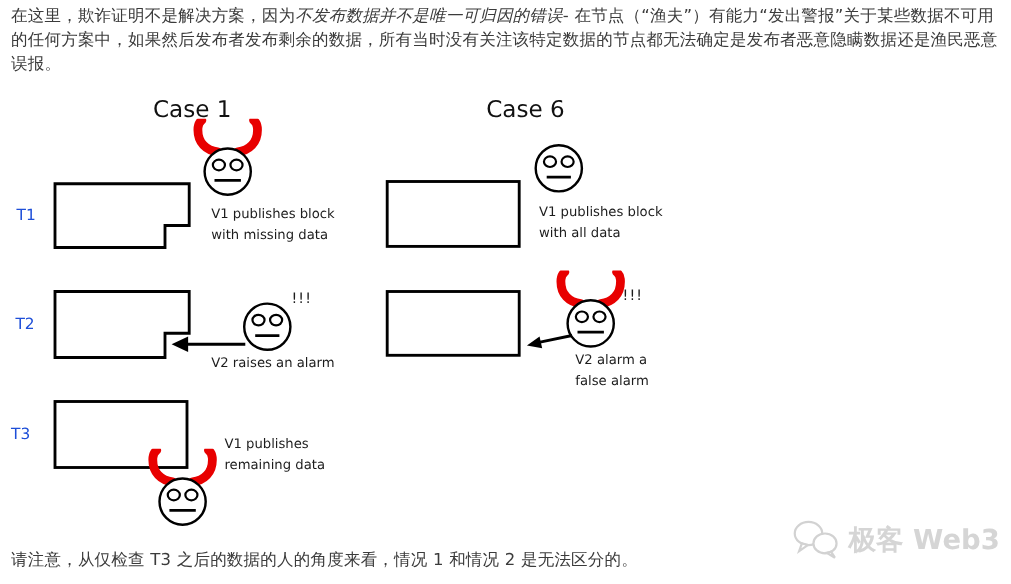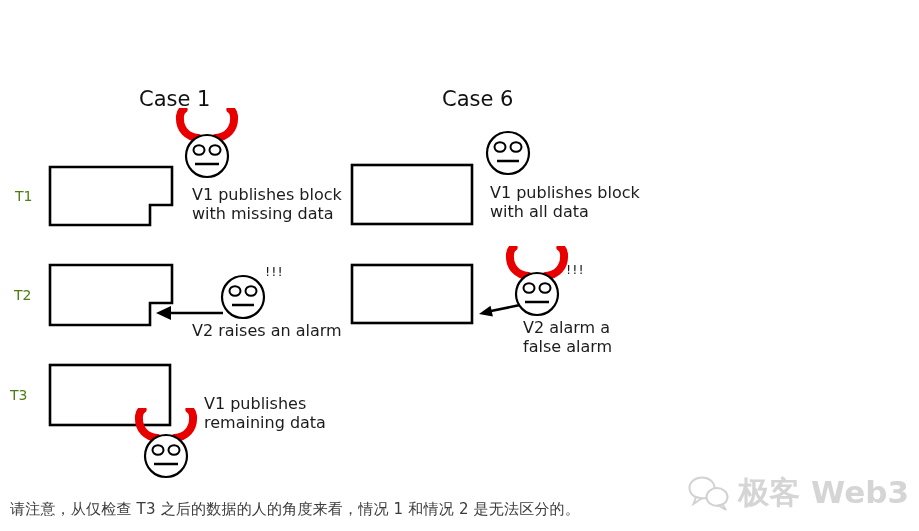--- a/index.html
+++ b/index.html
@@ -10,47 +10,48 @@
   .cn-par{
     position:absolute;color:#3b3b3b;font-size:15px;line-height:22px;
     letter-spacing:.2px;
   }
   .intro{left:10px;top:3px;width:902px;}
   .footer-note{left:10px;top:498px;width:880px;}
   .italic{font-style:italic;}
   .case-title{
     position:absolute;color:#111;font-size:21px;font-weight:400;
   }
-  .row-label{position:absolute;color:#4d7c0f;font-size:14px;}
+  .row-label{position:absolute;color:#1d4ed8;font-size:14px;}
   .caption{
-    position:absolute;color:#1c1c1c;font-size:16px;line-height:19px;white-space:nowrap;
+    position:absolute;color:#1c1c1c;font-size:12px;line-height:19px;white-space:nowrap;
   }
   .alarm-marks{position:absolute;color:#1c1c1c;font-size:13px;letter-spacing:1px;}
   .shape{position:absolute;display:block;}
   .blk{fill:#ffffff;stroke:#000000;stroke-width:2.6;stroke-linejoin:miter;}
   .face-outline{fill:#ffffff;stroke:#000000;stroke-width:2.2;}
   .face-eye{fill:#ffffff;stroke:#000000;stroke-width:2;}
   .face-mouth{stroke:#000000;stroke-width:2.5;}
   .horn{fill:none;stroke:var(--horn-red,#e80000);stroke-width:8;stroke-linecap:round;}
   .arrow-line{stroke:#000;stroke-width:2.6;}
   .arrow-head{fill:#000;}
   .watermark{
     position:absolute;right:10px;top:472px;display:flex;align-items:center;gap:7px;
   }
   .watermark-text{
-    color:var(--wm-gray,#d5d5d5);font-size:31px;font-weight:700;white-space:nowrap;
+    color:var(--wm-gray,#d5d5d5);font-size:25px;font-weight:700;white-space:nowrap;
     text-shadow:1px 1px 0 #ffffff;
   }
   .wm-bubble{fill:#ffffff;stroke:#d2d2d2;stroke-width:2;}
 </style>
 </head>
 <body>
 
 <div class="page">
 
+  <div class="cn-par intro"><span>在这里，欺诈证明不是解决方案，因为</span><span class="italic">不发布数据并不是唯一可归因的错误</span><span>- 在节点（“渔夫”）有能力“发出警报”关于某些数据不可用的任何方案中，如果然后发布者发布剩余的数据，所有当时没有关注该特定数据的节点都无法确定是发布者恶意隐瞒数据还是渔民恶意误报。</span></div>
 
   <div class="case-title" style="left:139px;top:87px;">Case 1</div>
   <div class="case-title" style="left:442px;top:87px;">Case 6</div>
 
   <div class="row-label" style="left:15px;top:188px;">T1</div>
   <div class="row-label" style="left:14px;top:287px;">T2</div>
   <div class="row-label" style="left:10px;top:387px;">T3</div>
 
   <svg class="shape" style="left:48px;top:165px;" width="128" height="64">
     <polygon class="blk" points="2,2 124,2 124,40 102,40 102,60 2,60"></polygon>

